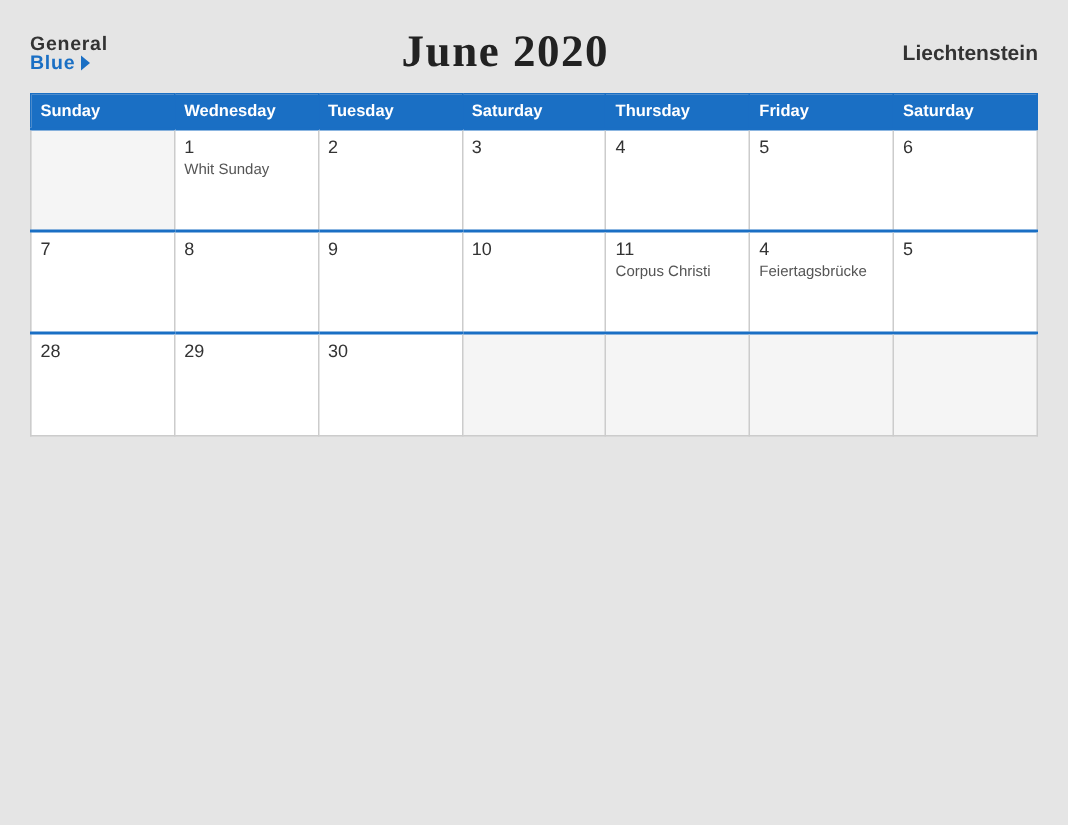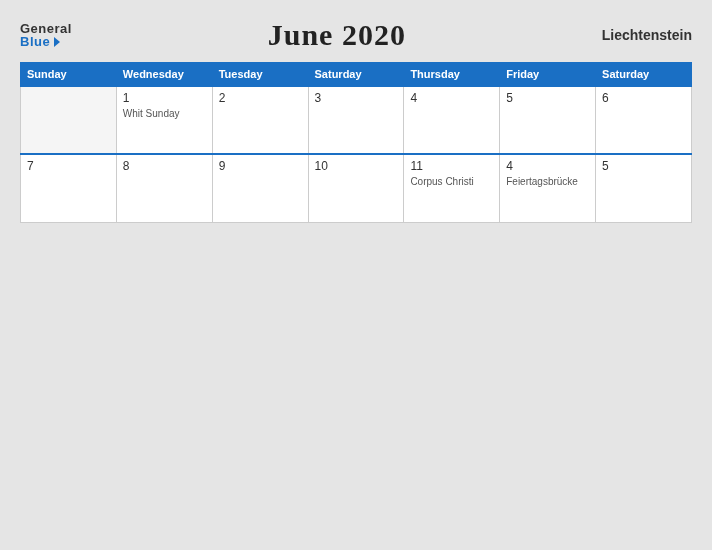--- a/index.html
+++ b/index.html
@@ -183,15 +183,30 @@
             <span class="holiday">Corpus Christi</span>
           </td>
           <td>
             <span class="day-num">4</span>
             <span class="holiday">Feiertagsbrücke</span>
           </td>
           <td>
             <span class="day-num">5</span>
           </td>
         </tr>
+        <tr>
+          <td>
+            <span class="day-num">28</span>
+          </td>
+          <td>
+            <span class="day-num">29</span>
+          </td>
+          <td>
+            <span class="day-num">30</span>
+          </td>
+          <td class="empty"></td>
+          <td class="empty"></td>
+          <td class="empty"></td>
+          <td class="empty"></td>
+        </tr>
       </tbody>
   </table>
 </div>
 
 </body></html>

